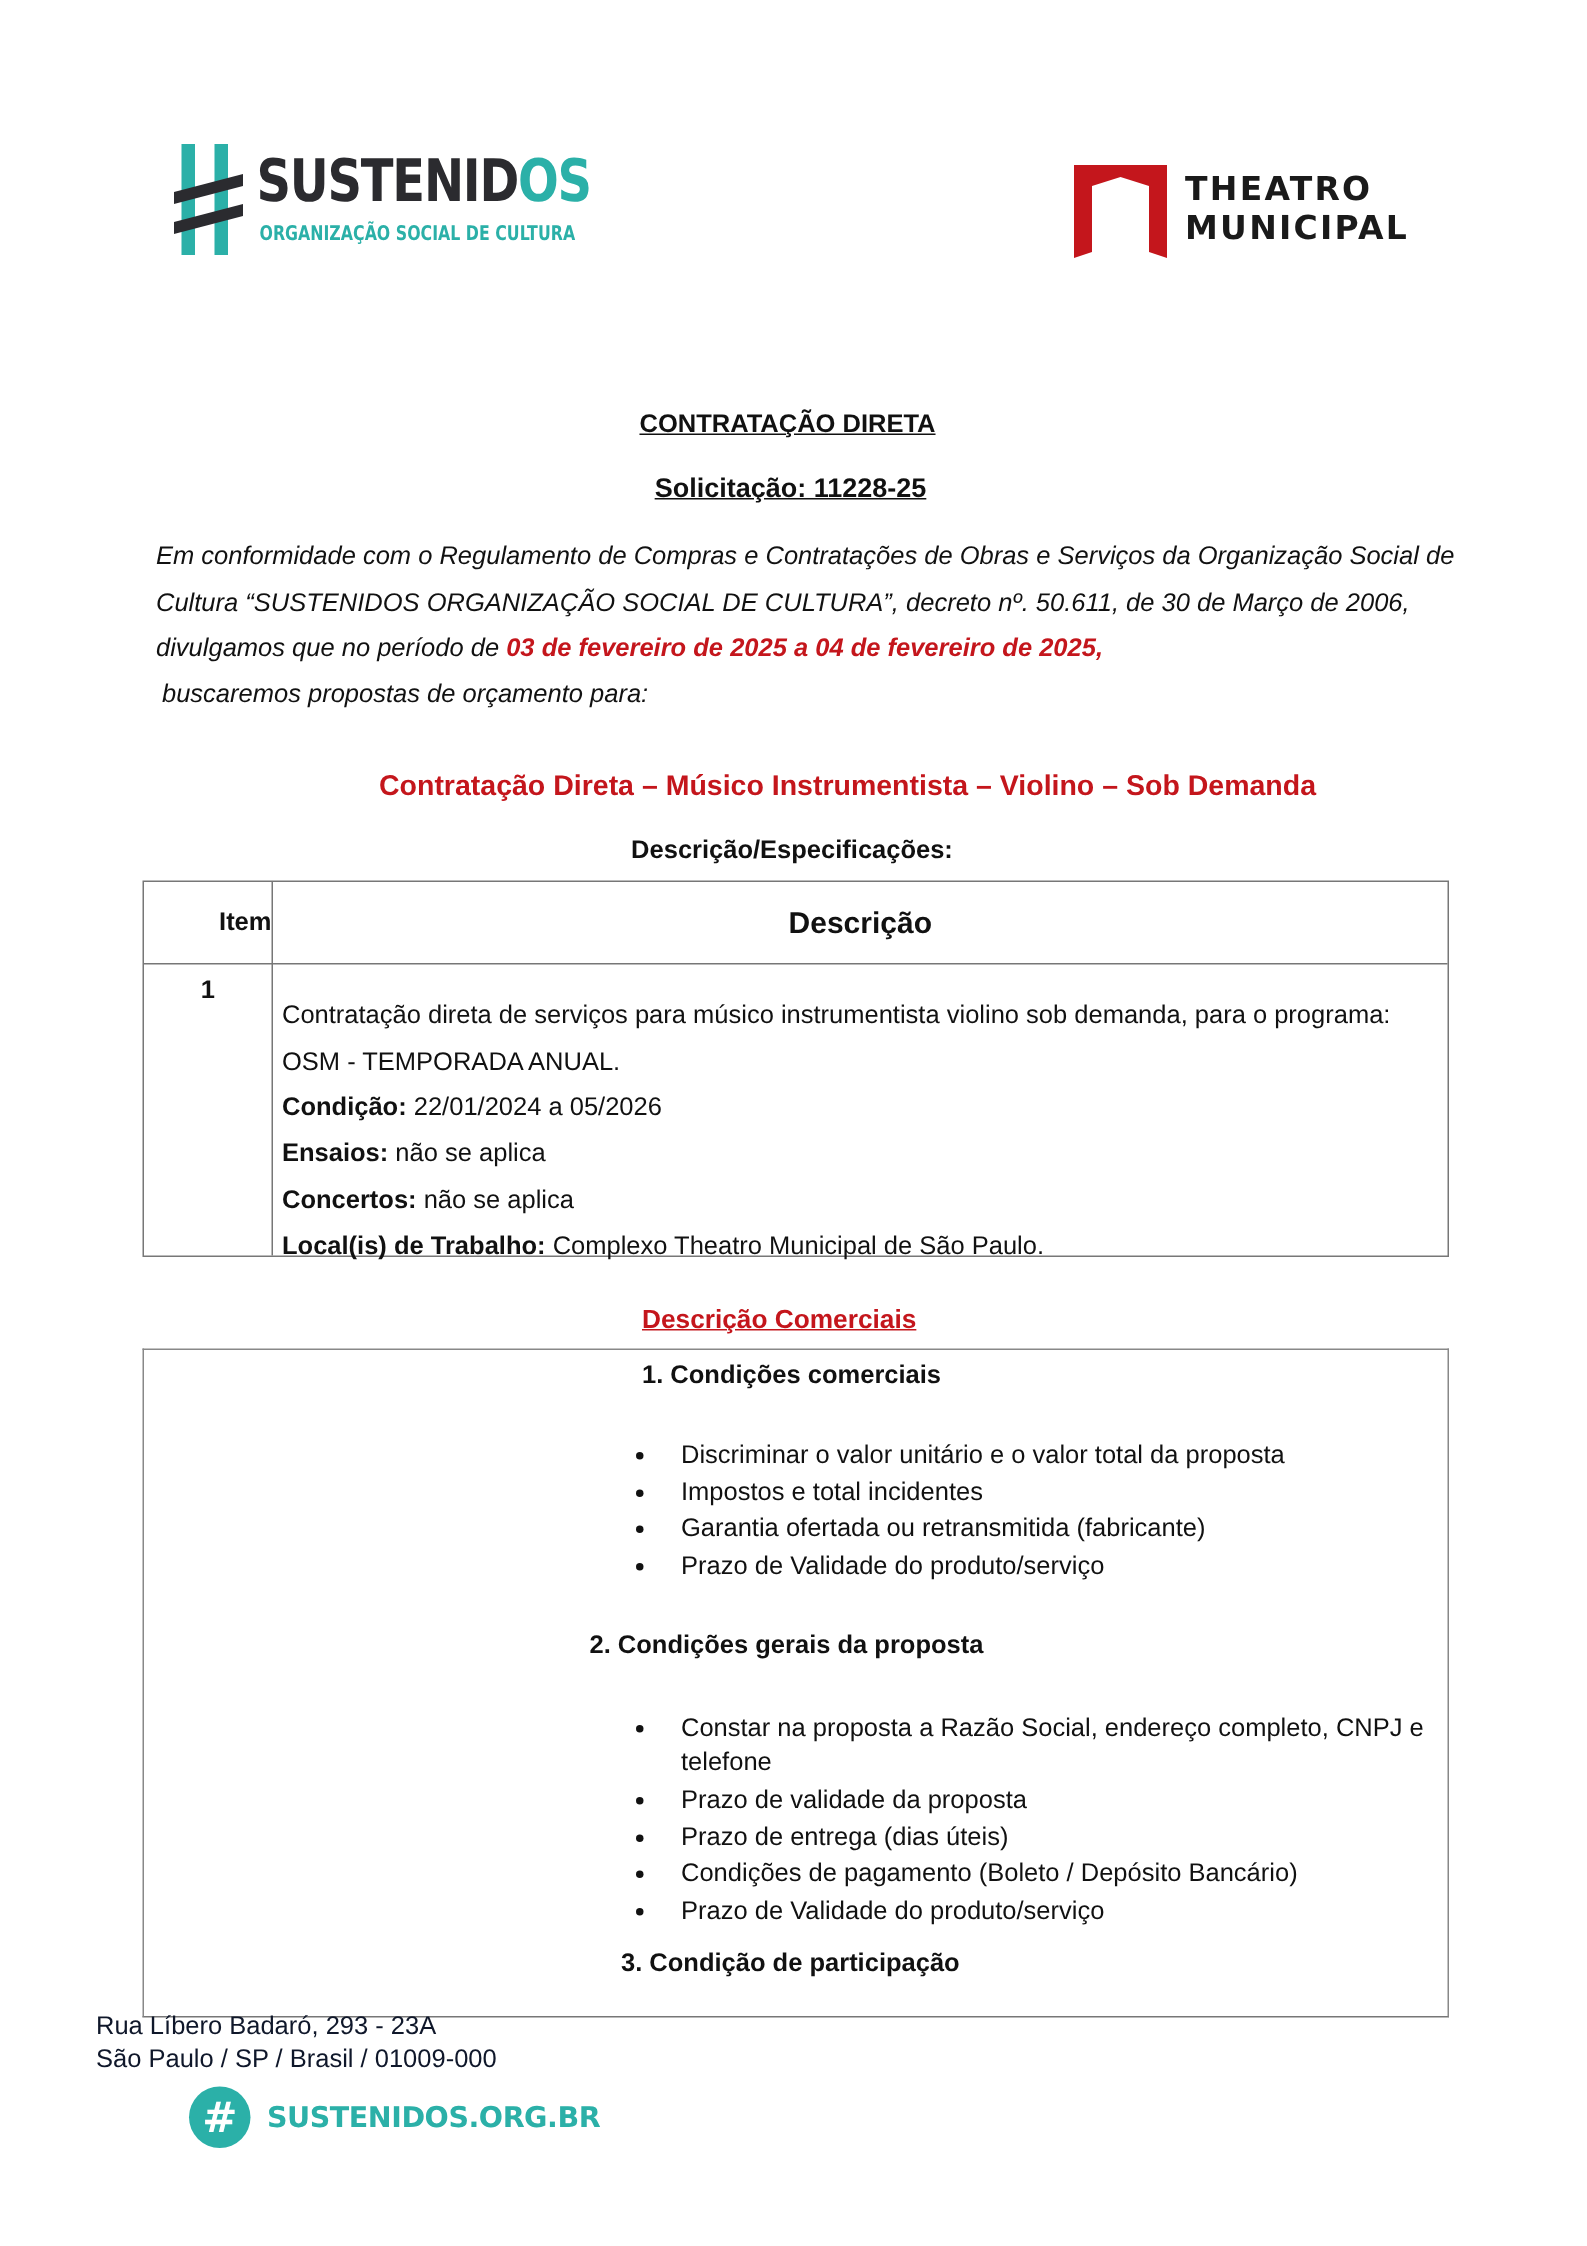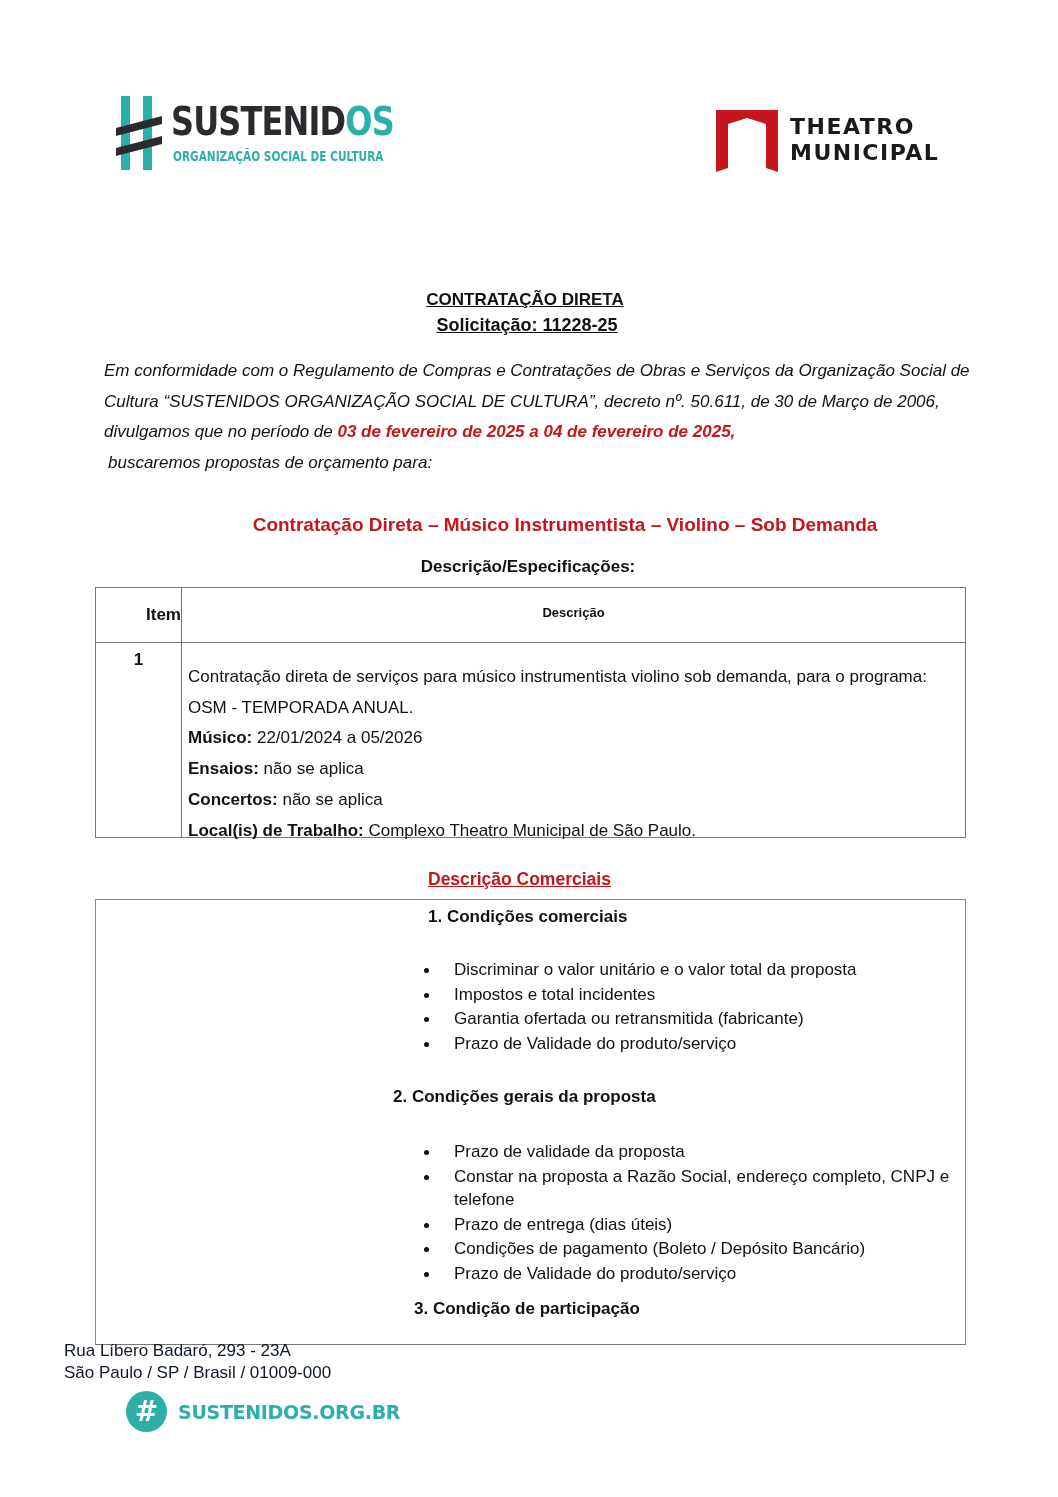--- a/index.html
+++ b/index.html
@@ -26,21 +26,21 @@
   .para { left: 104px; width: 870px; font-size: 17px; line-height: 30.5px; }
   .red { color: #c4161c; }
   .heading-red { left: 0; width: 1058px; text-align: center; font-weight: bold; font-size: 19px; color: #c4161c; }
   .subhead { left: 0; width: 1056px; text-align: center; font-weight: bold; font-size: 17px; }
 
   
   .spec-table { left: 95px; top: 587px; width: 871px; height: 251px; border: 1px solid #777; box-sizing: border-box; }
   .spec-table .vline { position: absolute; left: 85px; top: 0; bottom: 0; border-left: 1px solid #777; }
   .spec-table .hline { position: absolute; left: 0; right: 0; top: 54px; border-top: 1px solid #777; }
   .th-item { position: absolute; left: 0; width: 85px; top: 17px; text-align: right; font-weight: bold; font-size: 17px; }
-  .th-desc { position: absolute; left: 86px; right: 0; top: 17px; text-align: center; font-weight: bold; font-size: 13px; }
+  .th-desc { position: absolute; left: 86px; right: 0; top: 17px; text-align: center; font-weight: bold; font-size: 20px; }
   .td-item { position: absolute; left: 0; width: 85px; top: 62px; text-align: center; font-weight: bold; font-size: 17px; }
   .td-desc { position: absolute; left: 92px; right: 2px; top: 58px; font-size: 17px; line-height: 30.7px; margin-top: 16px; }
   .td-desc b { font-weight: bold; }
 
   .cond-link { left: 428px; top: 869px; font-weight: bold; font-size: 17.5px; color: #c4161c; text-decoration: underline; }
 
   
   .cond-box { left: 95px; top: 899px; width: 871px; height: 446px; border: 1px solid #888; border-bottom-color: #777; box-sizing: border-box; }
   .cond-h { position: absolute; font-weight: bold; font-size: 17px; }
   .bullets { position: absolute; left: 0; margin: 12px; padding: 0; list-style: none; font-size: 17px; line-height: 24.6px; }
@@ -71,61 +71,61 @@
 <div class="abs theatro-logo">
   <svg class="theatro-mark" viewBox="0 0 62 62">
     <polygon points="0,0 62,0 62,62 50,58 50,14 31,8 12,14 12,58 0,62" fill="#c4161c"></polygon>
   </svg>
   <div class="theatro-text">
     <div>THEATRO</div>
     <div>MUNICIPAL</div>
   </div>
 </div>
 
-<div class="abs title" style="top:273px;margin-top:17px;">CONTRATAÇÃO DIRETA</div>
+<div class="abs title" style="top:273px;">CONTRATAÇÃO DIRETA</div>
 <div class="abs title" style="top:315px; font-size:18px; left:2px;">Solicitação: 11228-25</div>
 
 <div class="abs para" style="top:356px;font-style:italic;">
   <span>Em conformidade com o Regulamento de Compras e Contratações de Obras e Serviços da Organização Social de Cultura “SUSTENIDOS ORGANIZAÇÃO SOCIAL DE CULTURA”, decreto nº. 50.611, de 30 de Março de 2006, divulgamos que no período de </span><b class="red">03 de fevereiro de 2025 a 04 de fevereiro de 2025,</b><br>
   <span style="padding-left:4px;">buscaremos propostas de orçamento para:</span>
 </div>
 
 <div class="abs heading-red" style="top:514px;margin-left:36px;">Contratação Direta – Músico Instrumentista – Violino – Sob Demanda</div>
 <div class="abs subhead" style="top:557px;">Descrição/Especificações:</div>
 
 <div class="abs spec-table">
   <div class="vline"></div>
   <div class="hline"></div>
   <div class="th-item">Item</div>
   <div class="th-desc">Descrição</div>
   <div class="td-item">1</div>
   <div class="td-desc">
     <div>Contratação direta de serviços para músico instrumentista violino sob demanda, para o programa: OSM - TEMPORADA ANUAL.</div>
-    <div><b>Músico:</b><span> 22/01/2024 a 05/2026</span></div>
+    <div><b>Condição:</b><span> 22/01/2024 a 05/2026</span></div>
     <div><b>Ensaios:</b><span> não se aplica</span></div>
     <div><b>Concertos:</b><span> não se aplica</span></div>
     <div><b>Local(is) de Trabalho:</b><span> Complexo Theatro Municipal de São Paulo.</span></div>
   </div>
 </div>
 
 <div class="abs cond-link">Descrição Comerciais</div>
 
 <div class="abs cond-box">
   <div class="cond-h" style="left:332px; top:7px;">1. Condições comerciais</div>
   <ul class="bullets" style="top:46px;">
     <li><span class="dot"></span><span>Discriminar o valor unitário e o valor total da proposta</span></li>
     <li><span class="dot"></span><span>Impostos e total incidentes</span></li>
     <li><span class="dot"></span><span>Garantia ofertada ou retransmitida (fabricante)</span></li>
     <li><span class="dot"></span><span>Prazo de Validade do produto/serviço</span></li>
   </ul>
 
   <div class="cond-h" style="left:297px; top:187px;">2. Condições gerais da proposta</div>
   <ul class="bullets" style="top:228px; width:868px;">
+    <li style="line-height:23px; padding-bottom:2px;"><span class="dot"></span><span>Constar na proposta a Razão Social, endereço completo, CNPJ e telefone</span></li>
     <li><span class="dot"></span><span>Prazo de validade da proposta</span></li>
-    <li style="line-height:23px; padding-bottom:2px;"><span class="dot"></span><span>Constar na proposta a Razão Social, endereço completo, CNPJ e telefone</span></li>
     <li><span class="dot"></span><span>Prazo de entrega (dias úteis)</span></li>
     <li><span class="dot"></span><span>Condições de pagamento (Boleto / Depósito Bancário)</span></li>
     <li><span class="dot"></span><span>Prazo de Validade do produto/serviço</span></li>
   </ul>
 
   <div class="cond-h" style="left:318px; top:399px;">3. Condição de participação</div>
 </div>
 
 <div class="abs addr">
   <div>Rua Líbero Badaró, 293  - 23A</div>

